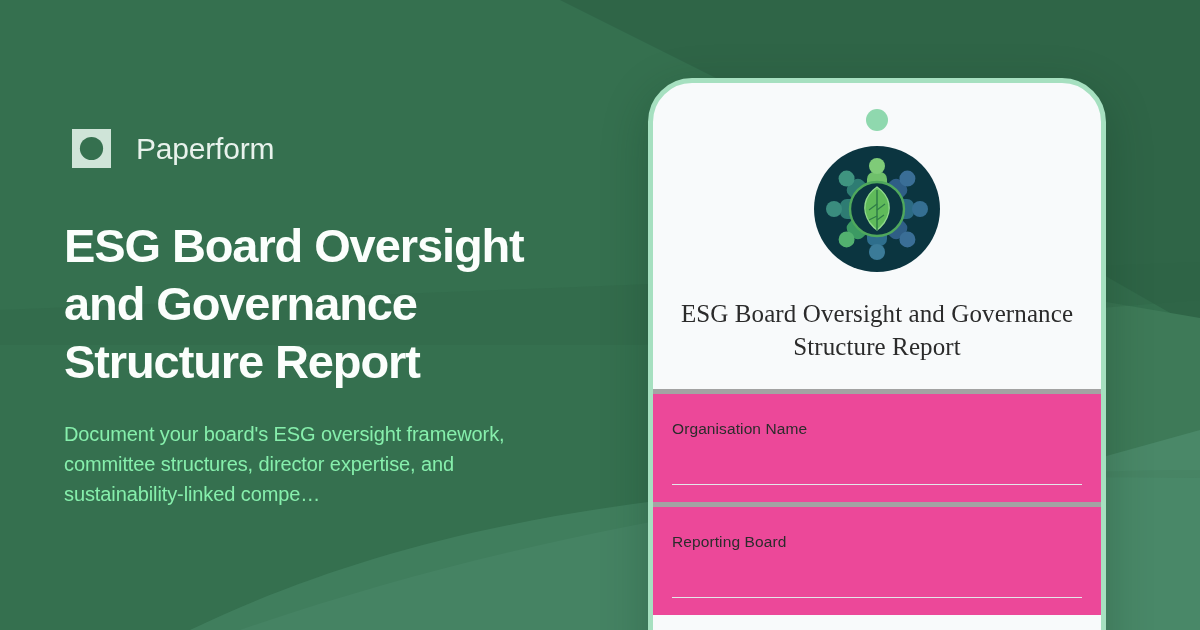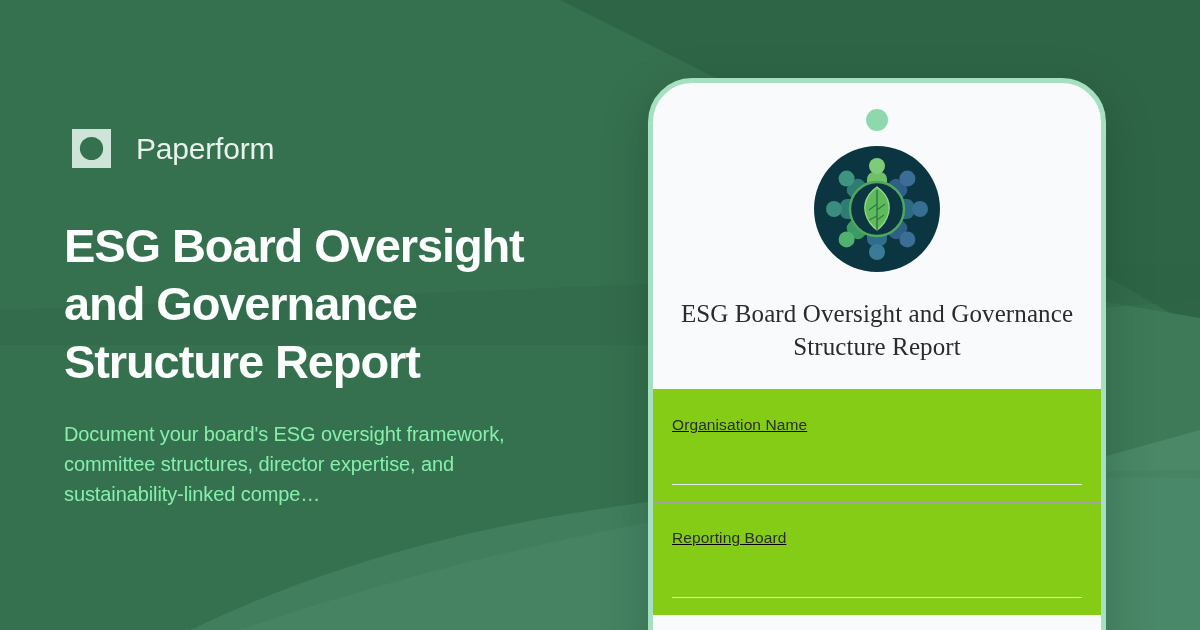--- a/index.html
+++ b/index.html
@@ -64,24 +64,23 @@
   .form-title {
     font-family:"Liberation Serif", serif;
     font-size:25px; line-height:33px;
     color:#2B2B2B; text-align:center;
     margin:25px 24px 0 24px;
     letter-spacing:0.1px;
   }
 
   .fields { margin-top:26px; }
   .field {
-    background:#84cc16; border-top:1px solid #a3a3a3;
+    background:#ec4899; border-top:5px solid #a3a3a3;
     padding:26px 19px 0 19px; height:113px;
     position:relative;
-    text-decoration:underline;
   }
   .field-label {
     font-size:15.5px; color:#2C2C2C; letter-spacing:0.1px;
   }
   .field-underline {
     position:absolute; left:19px; right:19px; bottom:17px;
     height:1px; background:#E4E7EA;
   }
 </style>
 </head>

